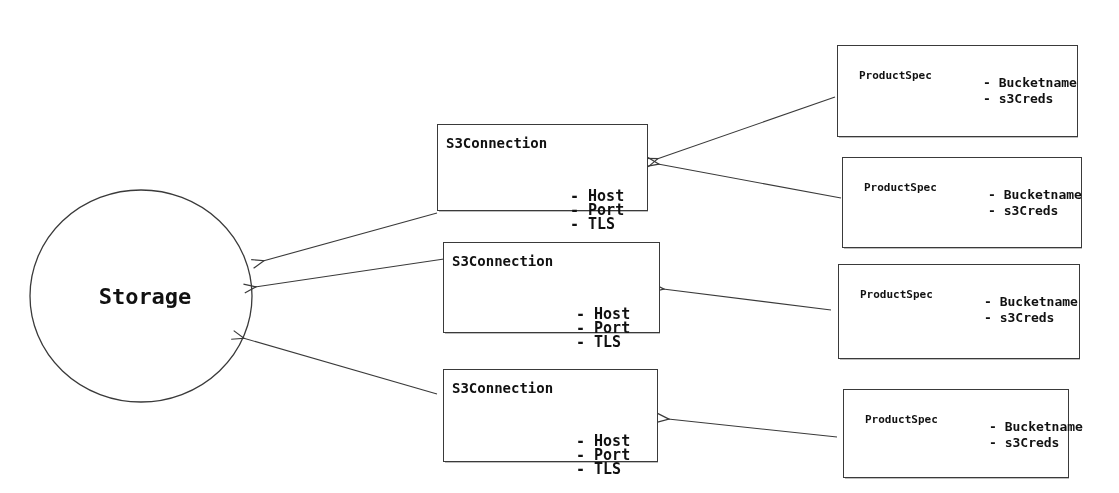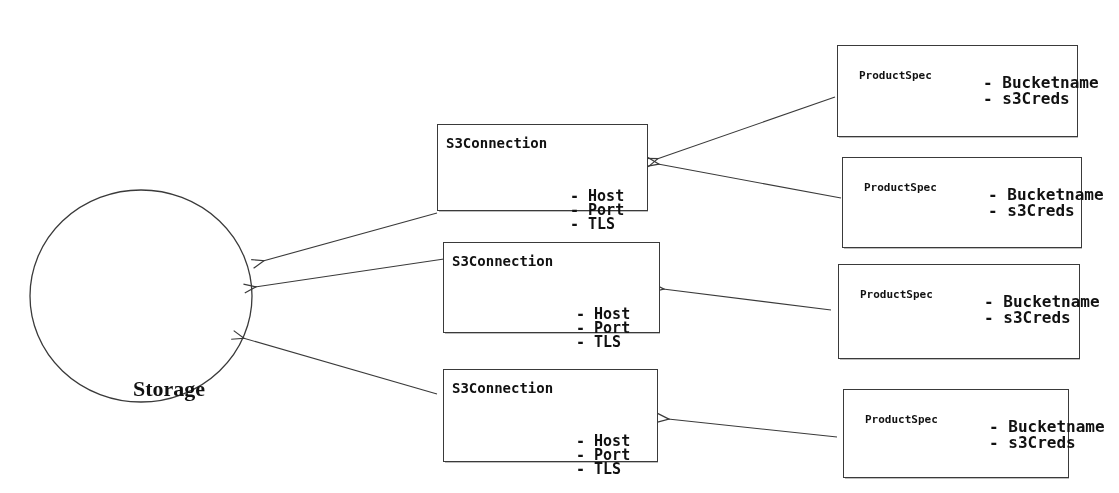--- a/index.html
+++ b/index.html
@@ -19,48 +19,47 @@
     height: 493px;
     background: #ffffff;
     overflow: hidden;
   }
   svg.connectors {
     position: absolute;
     left: 0; top: 0;
     width: 1119px;
     height: 493px;
   }
-  .node { position: absolute; padding-left: 44px; }
+  .node { position: absolute; }
   .box {
     background: #ffffff;
     border: 1.4px solid #3a3a3a;
     box-shadow: 1px 2px 0 -1px rgba(110,110,110,0.45);
     box-sizing: border-box;
   }
   .box-title {
     position: absolute;
     font-weight: 600;
     white-space: nowrap;
   }
   .s3c .box-title { left: 8px;  top: 10px; font-size: 14px; }
   .ps  .box-title { left: 21px; top: 23px; font-size: 11px; }
   .attrs {
     position: absolute;
     font-weight: 600;
     white-space: nowrap;
   }
   .s3c .attrs { left: 132px; top: 20px; font-size: 15px; line-height: 14px; margin-top: 44px; }
-  .ps  .attrs { left: 145px; top: 29px; font-size: 16px; line-height: 16px; }
+  .ps  .attrs { left: 145px; top: 29px; font-size: 13px; line-height: 16px; }
   .storage-label-wrap {
-    left: 14px; top: 190px;
+    left: 34px; top: 190px;
     width: 222px; height: 212px;
     display: flex;
-    align-items: flex-end;
+    align-items: center;
     justify-content: center;
-    font-family: Liberation Serif, serif;
   }
   .storage-label {
     font-size: 22px;
     font-weight: 600;
   }
 </style>
 </head>
 <body>
 
 <div class="canvas">

